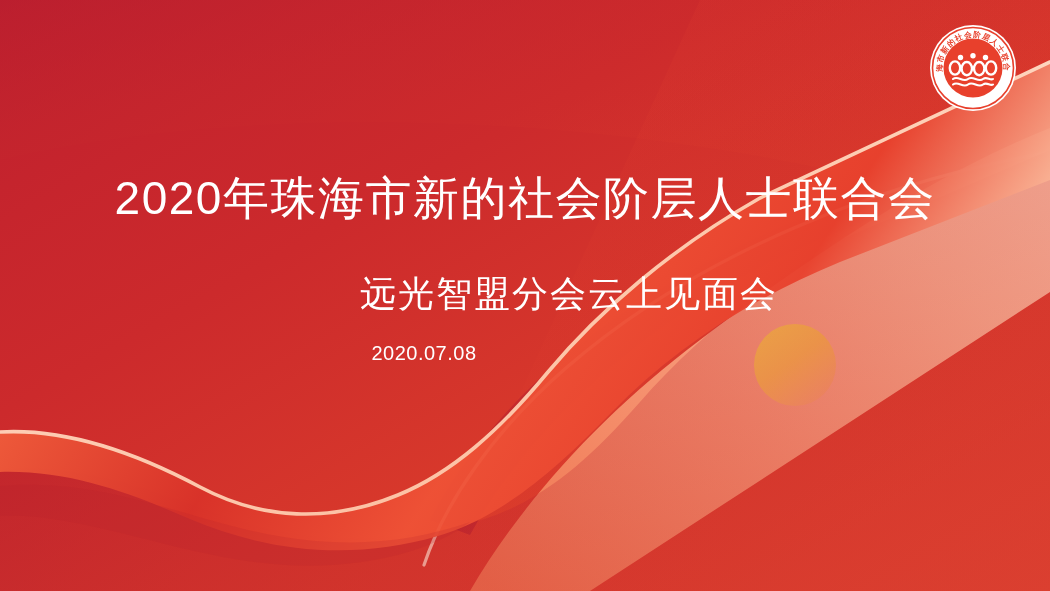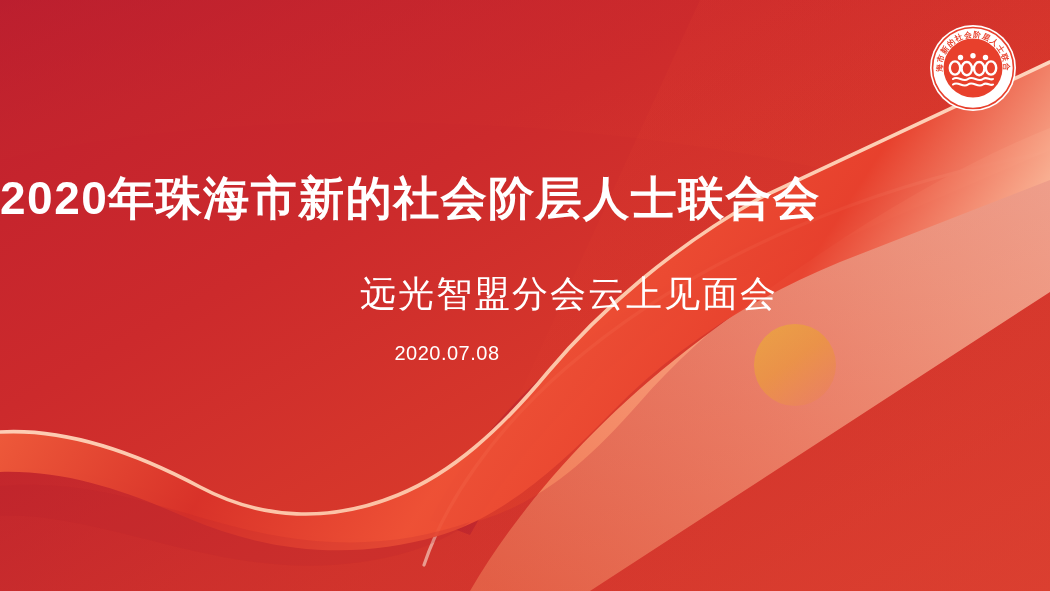--- a/index.html
+++ b/index.html
@@ -26,23 +26,24 @@
     position: absolute;
     left: 0; top: 0;
     width: 1050px;
     height: 591px;
   }
   #main-title {
     position: absolute;
     left: 0;
     top: 172px;
     width: 1050px;
+    text-align: center;
     color: #ffffff;
     font-size: 46px;
-    font-weight: bold;
+    font-weight: normal;
     letter-spacing: 1.5px;
     line-height: 1.15;
     white-space: nowrap;
   }
   #sub-title {
     position: absolute;
     left: 0;
     top: 272px;
     width: 1050px;
     text-align: center;
@@ -57,21 +58,20 @@
   #event-date {
     position: absolute;
     left: 0;
     top: 342px;
     width: 848px;
     text-align: center;
     color: #ffffff;
     font-size: 20px;
     font-weight: normal;
     letter-spacing: 0.5px;
-    padding-left: 23px;
   }
   #logo-badge {
     position: absolute;
     left: 929px;
     top: 24px;
     width: 88px;
     height: 88px;
   }
   #logo-badge svg { display: block; width: 88px; height: 88px; }
 </style>

